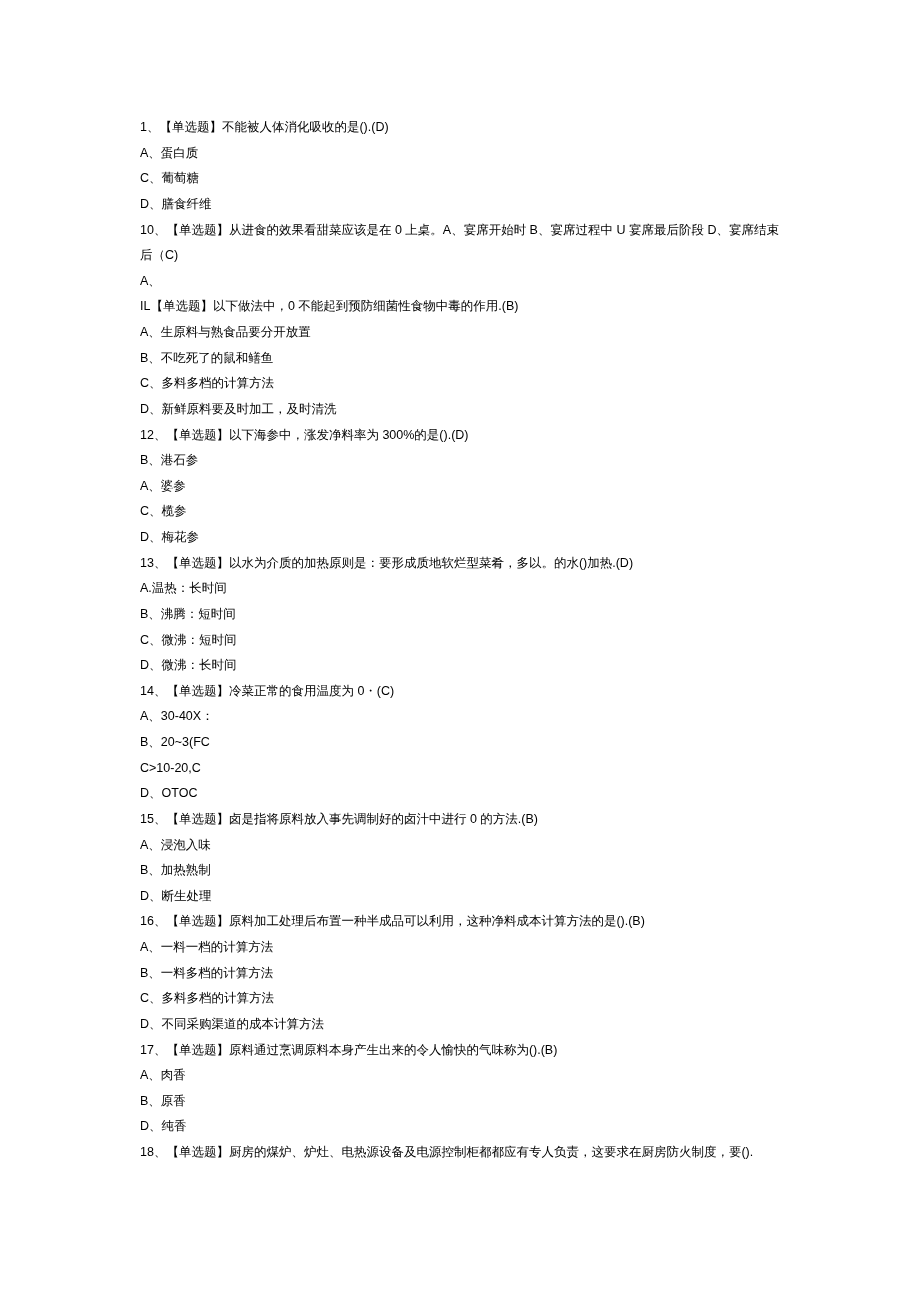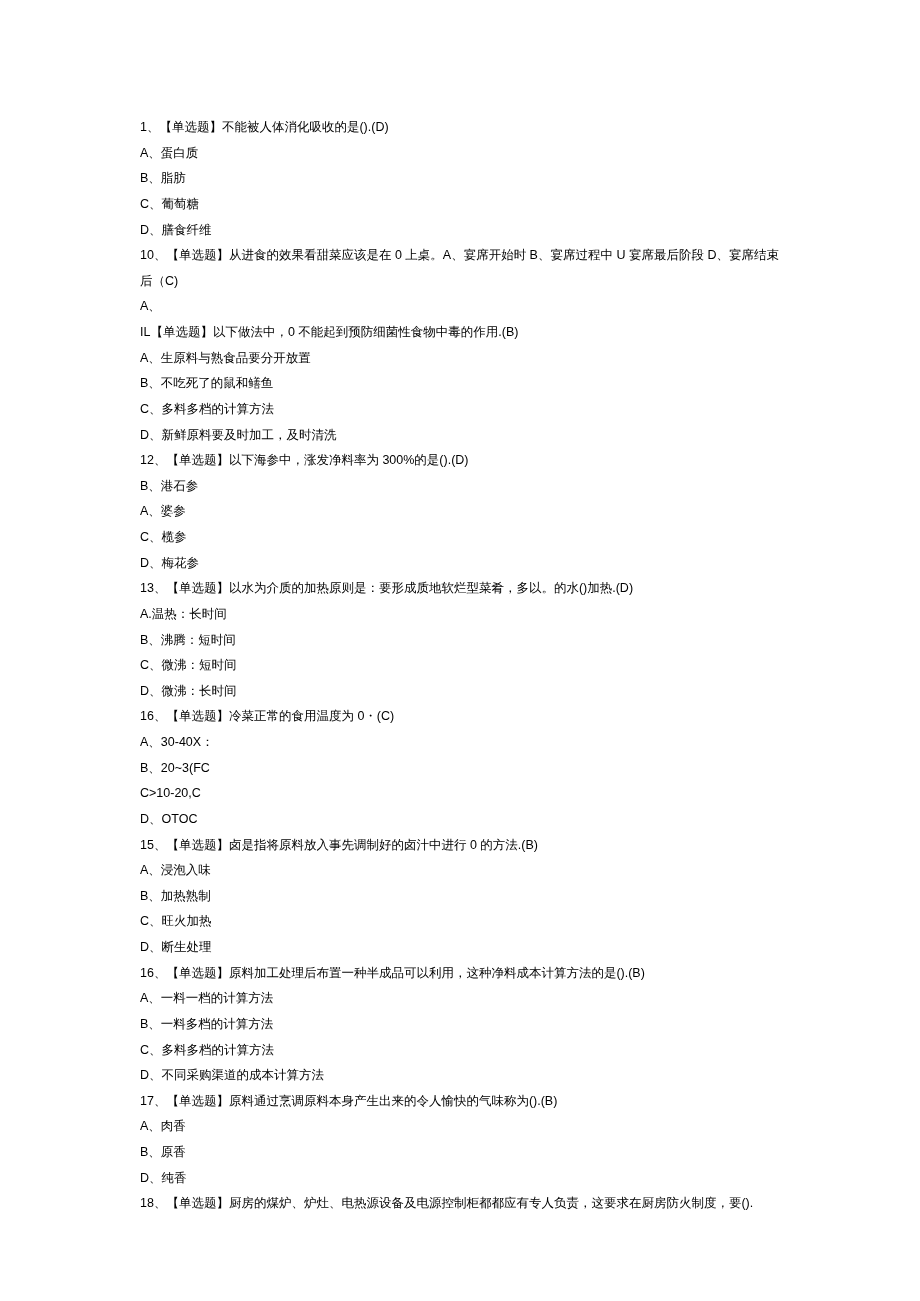--- a/index.html
+++ b/index.html
@@ -18,49 +18,47 @@
   .line {
     display: block;
   }
 </style>
 </head>
 <body>
 
 <div class="page">
   <span class="line">1、【单选题】不能被人体消化吸收的是().(D)</span>
   <span class="line">A、蛋白质</span>
-  <span class="line">B、脂肪</span>
   <span class="line">C、葡萄糖</span>
   <span class="line">D、膳食纤维</span>
   <span class="line">10、【单选题】从进食的效果看甜菜应该是在 0 上桌。A、宴席开始时 B、宴席过程中 U 宴席最后阶段 D、宴席结束后（C)</span>
   <span class="line">A、</span>
   <span class="line">IL【单选题】以下做法中，0 不能起到预防细菌性食物中毒的作用.(B)</span>
   <span class="line">A、生原料与熟食品要分开放置</span>
   <span class="line">B、不吃死了的鼠和鳝鱼</span>
   <span class="line">C、多料多档的计算方法</span>
   <span class="line">D、新鲜原料要及时加工，及时清洗</span>
   <span class="line">12、【单选题】以下海参中，涨发净料率为 300%的是().(D)</span>
   <span class="line">B、港石参</span>
   <span class="line">A、婆参</span>
   <span class="line">C、榄参</span>
   <span class="line">D、梅花参</span>
   <span class="line">13、【单选题】以水为介质的加热原则是：要形成质地软烂型菜肴，多以。的水()加热.(D)</span>
   <span class="line">A.温热：长时间</span>
   <span class="line">B、沸腾：短时间</span>
   <span class="line">C、微沸：短时间</span>
   <span class="line">D、微沸：长时间</span>
-  <span class="line">16、【单选题】冷菜正常的食用温度为 0・(C)</span>
+  <span class="line">14、【单选题】冷菜正常的食用温度为 0・(C)</span>
   <span class="line">A、30-40X：</span>
   <span class="line">B、20~3(FC</span>
   <span class="line">C&gt;10-20,C</span>
   <span class="line">D、OTOC</span>
   <span class="line">15、【单选题】卤是指将原料放入事先调制好的卤汁中进行 0 的方法.(B)</span>
   <span class="line">A、浸泡入味</span>
   <span class="line">B、加热熟制</span>
-  <span class="line">C、旺火加热</span>
   <span class="line">D、断生处理</span>
   <span class="line">16、【单选题】原料加工处理后布置一种半成品可以利用，这种净料成本计算方法的是().(B)</span>
   <span class="line">A、一料一档的计算方法</span>
   <span class="line">B、一料多档的计算方法</span>
   <span class="line">C、多料多档的计算方法</span>
   <span class="line">D、不同采购渠道的成本计算方法</span>
   <span class="line">17、【单选题】原料通过烹调原料本身产生出来的令人愉快的气味称为().(B)</span>
   <span class="line">A、肉香</span>
   <span class="line">B、原香</span>
   <span class="line">D、纯香</span>

